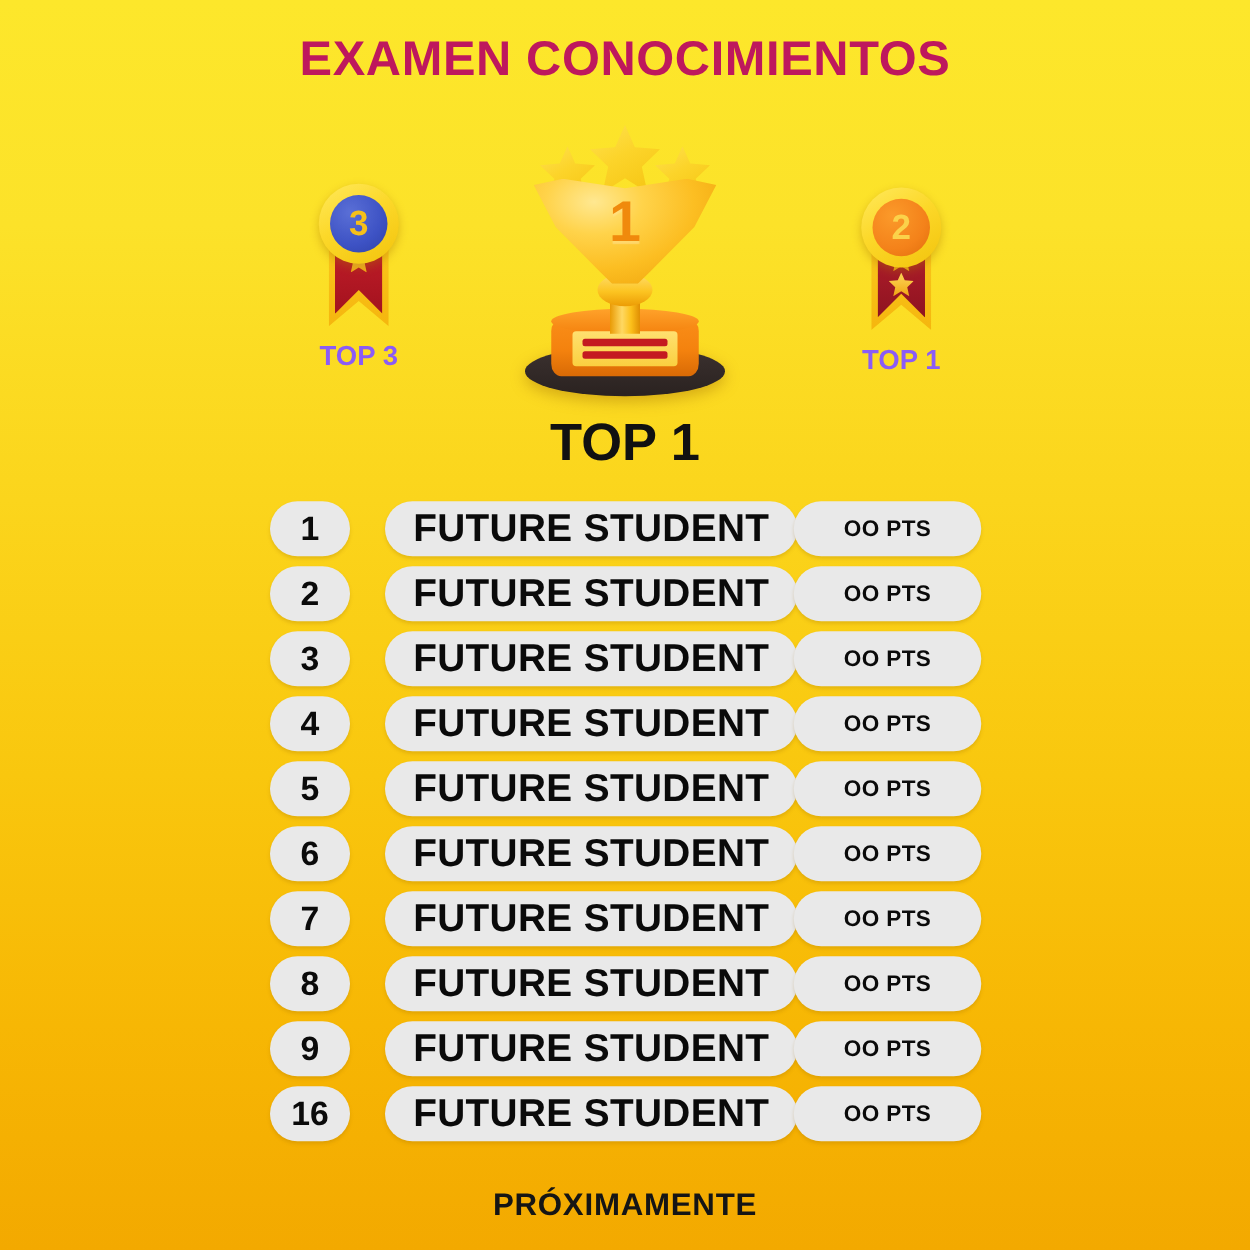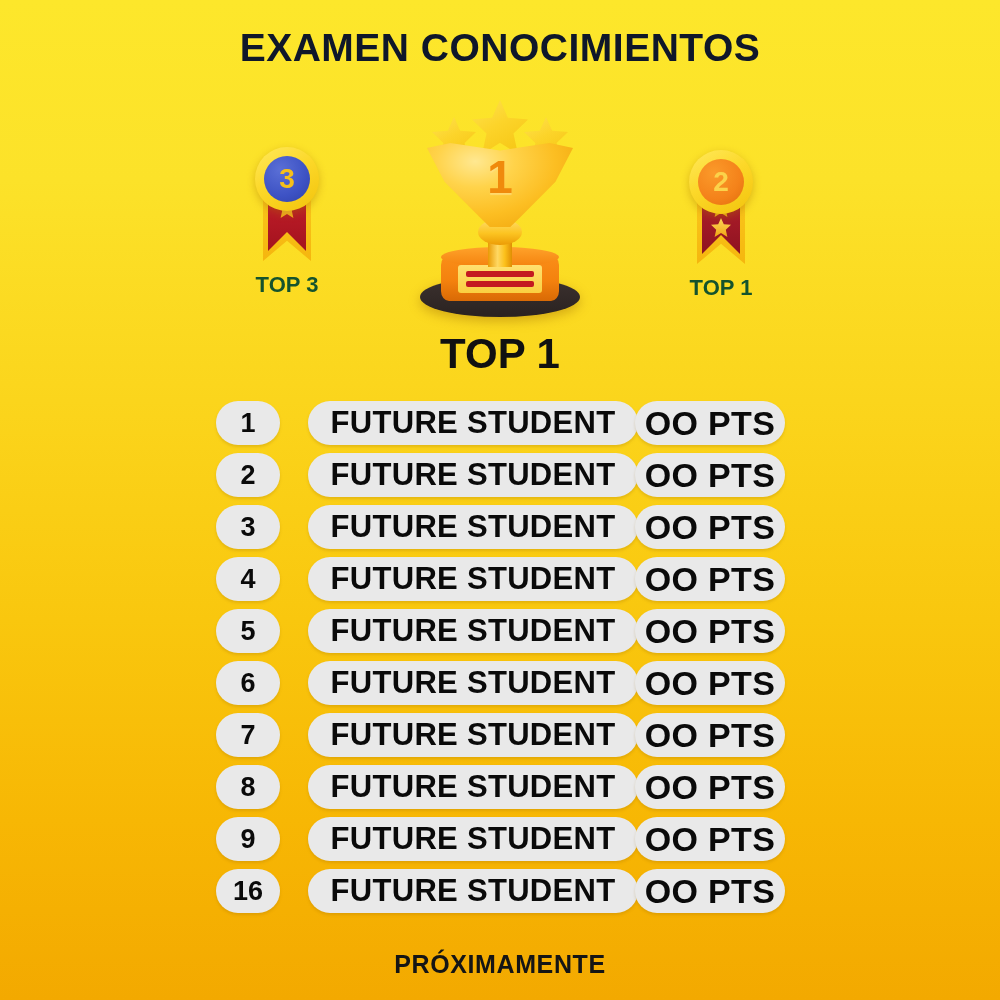--- a/index.html
+++ b/index.html
@@ -6,21 +6,21 @@
   html,body { width:1000px; height:1000px; }
   body {
     font-family:"Liberation Sans", sans-serif;
     background:linear-gradient(180deg,#FDE72B 0%,#FCE229 18%,#FBD51C 40%,#F9C70E 62%,#F7B704 82%,#F3A900 100%);
     position:relative; overflow:hidden;
   }
 
   
   .title {
     position:absolute; top:26px; left:0; width:100%;
-    text-align:center; color:#0f172a;
+    text-align:center; color:#be185d;
     font-size:39px; font-weight:bold; letter-spacing:0.5px;
   }
 
   
   .podium { position:absolute; top:95px; left:0; width:100%; height:270px; }
 
   
   .trophy { position:absolute; left:500px; top:0; width:0; height:0; }
   .stars { position:absolute; left:-72px; top:5px; width:144px; height:48px; }
   .star {
@@ -116,39 +116,39 @@
   .medal-inner {
     position:absolute; left:9px; top:9px; width:46px; height:46px; border-radius:50%;
     display:flex; align-items:center; justify-content:center;
     font-size:28px; font-weight:bold;
   }
   .medal.left  .medal-inner { background:radial-gradient(circle at 35% 30%,#5A6FD6 0%,#3D52C4 60%,#2F41A8 100%); color:#F6C019; }
   .medal.right .medal-inner { background:radial-gradient(circle at 35% 30%,#FB9A2A 0%,#F4821A 60%,#E16E0C 100%); color:#FBD24A; }
 
   .medal-label {
     position:absolute; left:-32px; top:125px; width:150px; text-align:center;
-    font-size:22px; font-weight:bold; color:#14532d;
+    font-size:22px; font-weight:bold; color:#8b5cf6;
   }
   .top1-label {
     position:absolute; left:0; width:100%; top:235px; text-align:center;
     font-size:42px; font-weight:bold; color:#111;
   }
 
   
   .board { position:absolute; top:401px; left:0; width:100%; }
   .row { position:relative; height:44px; margin-bottom:8px; }
   .pill {
     position:absolute; height:44px; background:#E9E9E9; border-radius:22px;
     display:flex; align-items:center; justify-content:center;
     color:#0A0A0A; font-weight:bold;
     box-shadow:0 2px 3px rgba(150,100,0,.22);
   }
   .pill.rank  { left:216px; width:64px;  font-size:27px; }
   .pill.name  { left:308px; width:330px; font-size:31px; letter-spacing:0.3px; }
-  .pill.score { left:635px; width:150px; font-size:34px; letter-spacing:0.3px; }
+  .pill.score { left:635px; width:150px; font-size:18px; letter-spacing:0.3px; }
 
   .footer {
     position:absolute; top:950px; left:0; width:100%; text-align:center;
     font-size:25px; font-weight:bold; color:#151515; letter-spacing:0.6px;
   }
 </style>
 </head>
 <body>
 
 <div class="title">EXAMEN CONOCIMIENTOS</div>

